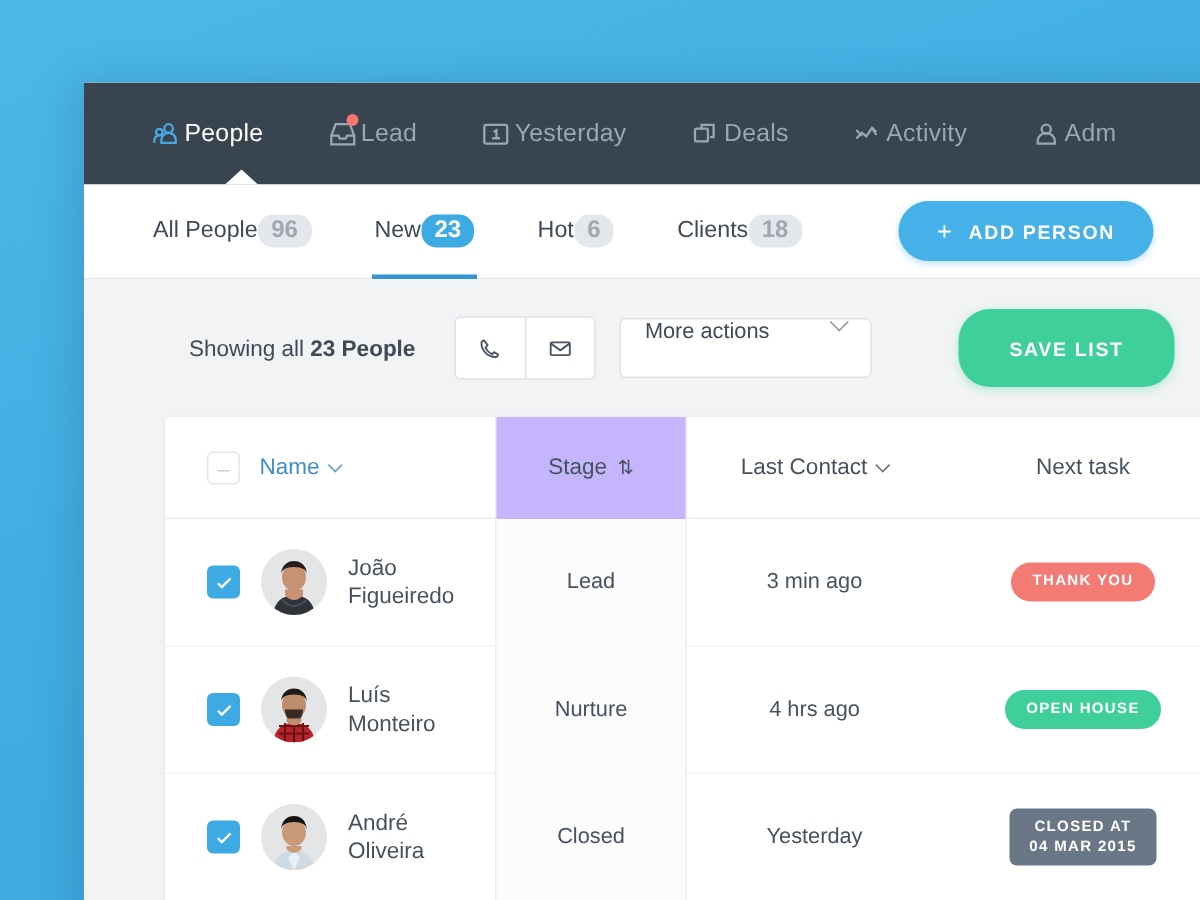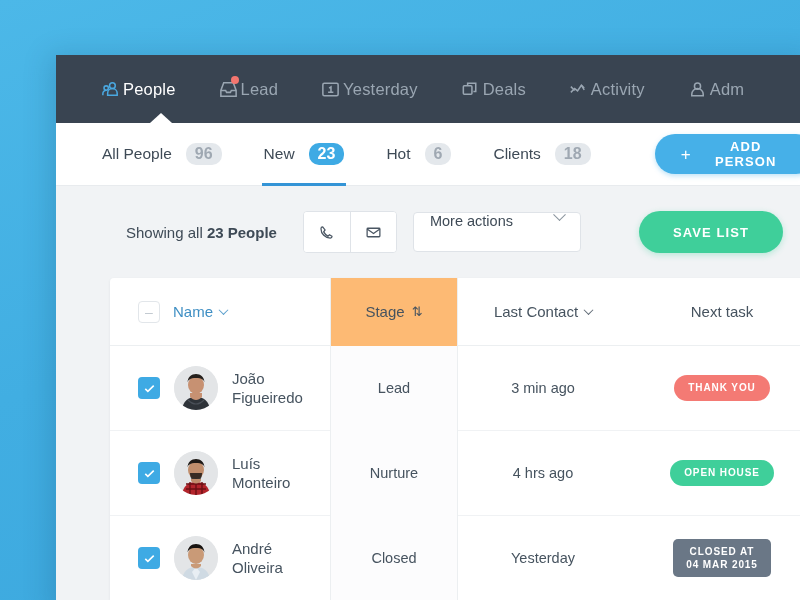--- a/index.html
+++ b/index.html
@@ -81,21 +81,21 @@
     display: flex;
     align-items: center;
     padding-left: 46px;
     position: relative;
     border-bottom: 1px solid #e8ebee;
   }
 
   .filter-tab {
     display: flex;
     align-items: center;
-    gap: 14px;
+    gap: 0;
     margin-right: 42px;
     font-size: 15.5px;
     color: #3e4a56;
     height: 63px;
     cursor: pointer;
     position: relative;
     white-space: nowrap;
     justify-content: flex-end;
   }
   .filter-tab .count {
@@ -184,21 +184,21 @@
     border-bottom: 1.6px solid #8a949e;
     transform: rotate(45deg) translate(-2px,-2px);
   }
 
   #save-list-button {
     margin-left: 42px;
     background: #3fcf9a;
     color: #ffffff;
     border: none;
     border-radius: 21px;
-    height: 42px;
+    height: 52px;
     padding: 0 34px;
     font-size: 13px;
     font-weight: bold;
     letter-spacing: 1.1px;
     cursor: pointer;
     font-family: "Liberation Sans", sans-serif;
     box-shadow: 0 2px 6px rgba(63,207,154,.32);
   }
 
   
@@ -218,21 +218,21 @@
     color: #46535f;
     display: flex;
     align-items: center;
     justify-content: center;
     height: 68px;
     gap: 7px;
     cursor: pointer;
     white-space: nowrap;
   }
   .c-name   { width: 220px; justify-content: flex-start !important; padding-left: 28px; }
-  .c-stage  { width: 128px; background: #fdba74; border-left: 1px solid #eceff1; border-right: 1px solid #eceff1; }
+  .c-stage  { width: 128px; background: #c4b5fd; border-left: 1px solid #eceff1; border-right: 1px solid #eceff1; }
   .c-last   { width: 170px; }
   .c-next   { width: 188px; }
 
   #table-header .c-name { color: #3f8fc4; font-weight: normal; }
 
   .caret-sm {
     width: 7px; height: 7px;
     border-right: 1.5px solid currentColor;
     border-bottom: 1.5px solid currentColor;
     transform: rotate(45deg) translate(-1px,-1px);

